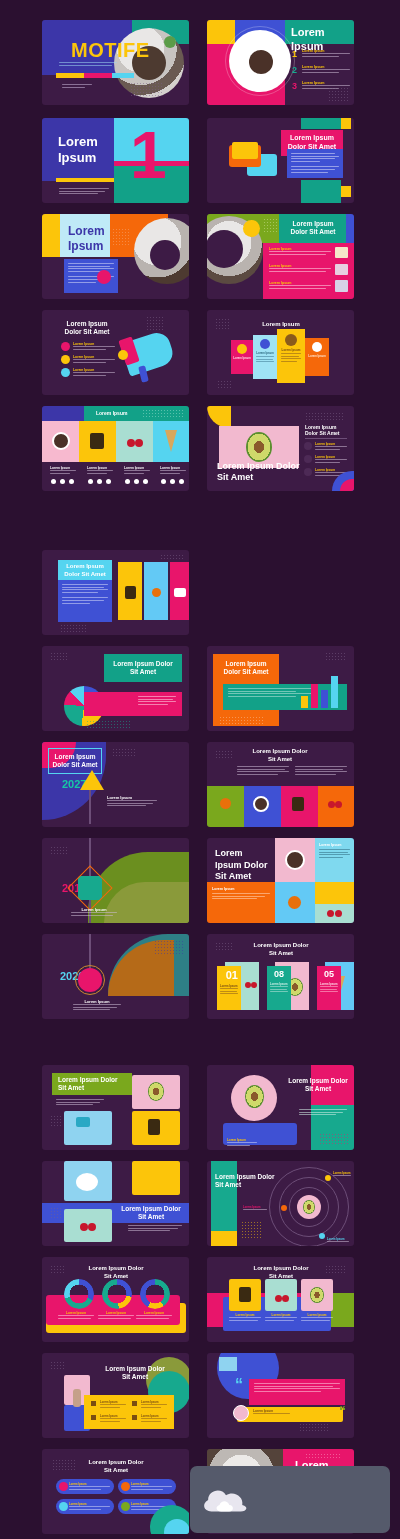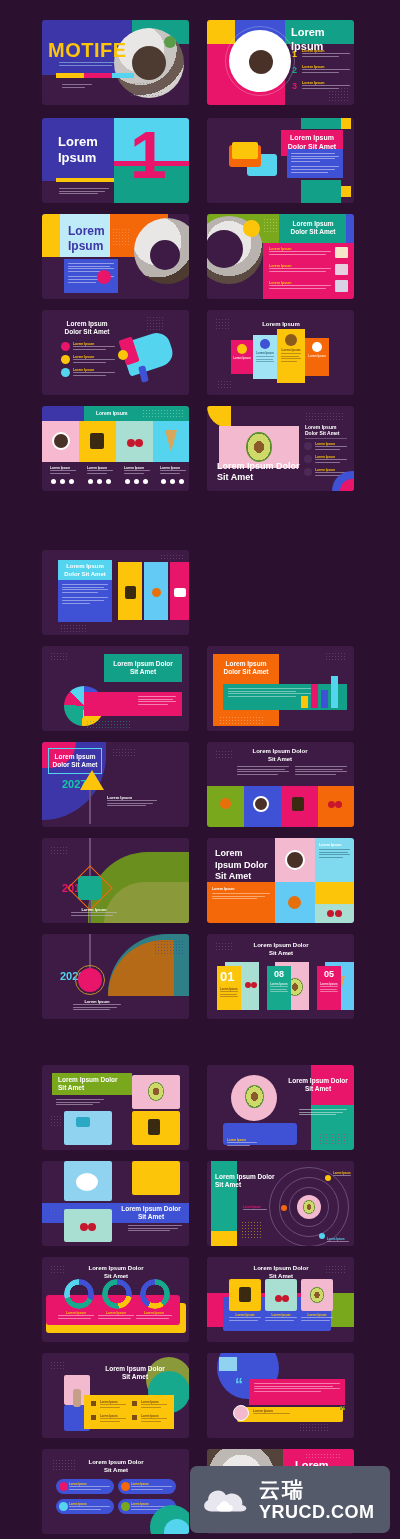--- a/index.html
+++ b/index.html
@@ -36,21 +36,21 @@
 <body>
 
 <div class="board">
 
 <div class="slide" style="left:42px;top:20px;width:147px;height:85px;">
   <div class="abs" style="left:0;top:0;width:90px;height:55px;background:#3c36a8;"></div>
   <div class="abs" style="left:90px;top:0;width:57px;height:24px;background:#12a188;"></div>
   <div class="abs photo circ" style="left:72px;top:8px;width:70px;height:70px;background:radial-gradient(circle at 38% 30%,#e9e7e6 0 36%,#c8c4c1 36% 55%,#6a5a52 55% 70%,#d4d0cd 70% 100%);"></div>
   <div class="abs circ" style="left:122px;top:16px;width:12px;height:12px;background:#5b9c48;"></div>
   <div class="abs circ" style="left:90px;top:26px;width:34px;height:34px;background:#4d3a30;"></div>
-  <div class="abs tt" style="left:6px;top:18px;font-size:20px;color:#fcc50a;letter-spacing:0.5px;">MOTIFE</div>
+  <div class="abs tt" style="left:29px;top:18px;font-size:20px;color:#fcc50a;letter-spacing:0.5px;">MOTIFE</div>
   <div class="abs" style="left:17px;top:42px;width:58px;color:#9fd6ef;">
     <i class="ln s1"></i>
         <i class="ln s2"></i>
   </div>
   <div class="abs" style="left:14px;top:53px;width:28px;height:5px;background:#fcc50a;"></div>
   <div class="abs" style="left:42px;top:53px;width:28px;height:5px;background:#e8156b;"></div>
   <div class="abs" style="left:70px;top:53px;width:22px;height:5px;background:#55d4f0;"></div>
   <div class="abs" style="left:20px;top:64px;width:30px;color:#cbb6d8;">
     <i class="ln s1"></i>
         <i class="ln s3"></i>
@@ -474,21 +474,21 @@
         <i class="ln s2"></i>
         <i class="ln s3"></i>
   </div>
   <div class="abs halftone" style="left:112px;top:6px;width:30px;height:14px;color:#3c36a8;"></div>
 </div>
 
 <div class="slide" style="left:207px;top:934px;width:147px;height:85px;">
   <div class="abs tt" style="left:44px;top:8px;width:60px;text-align:center;font-size:6px;">Lorem Ipsum Dolor Sit Amet</div>
   <div class="abs" style="left:18px;top:28px;width:34px;height:48px;background:#a9ded2;"></div>
   <div class="abs" style="left:10px;top:32px;width:24px;height:44px;background:#fcc50a;padding:3px;">
-    <span style="display:block;color:#fff;font-size:13px;font-weight:bold;text-align:left;">01</span>
+    <span style="display:block;color:#fff;font-size:11px;font-weight:bold;text-align:right;">01</span>
     <span style="display:block;color:#7a4d12;font-size:2.8px;font-weight:bold;margin-top:3px;">Lorem Ipsum</span>
     <span style="display:block;color:#8a5b1b;">
           <i class="ln s1"></i>
           <i class="ln s2"></i>
           <i class="ln s1"></i>
         </span>
   </div>
   <div class="abs circ" style="left:38px;top:48px;width:6px;height:6px;background:#c7172c;"></div>
   <div class="abs circ" style="left:44px;top:48px;width:6px;height:6px;background:#c7172c;"></div>
   <div class="abs" style="left:68px;top:28px;width:34px;height:48px;background:#f2b9cf;"></div>
@@ -762,19 +762,15 @@
   <div class="abs halftone" style="left:98px;top:4px;width:36px;height:6px;color:#ff9bc2;"></div>
 </div>
 
 <div class="wm">
   <span class="wm-cloud">
     <svg viewBox="0 0 64 44" width="52" height="36">
       <path d="M14 36 C4 36 2 26 10 22 C10 10 26 6 32 16 C42 10 54 18 52 28 C60 30 58 36 50 36 Z" fill="#e8e6ef"></path>
       <path d="M26 36 C20 36 18 30 24 28 C26 22 34 22 36 28 C42 28 42 36 36 36 Z" fill="#ffffff"></path>
     </svg>
   </span>
-  <span class="wm-txt">
-    <span class="wm-cn">云瑞</span>
-    <span class="wm-en">YRUCD.COM</span>
-  </span>
 </div>
 
 </div>
 
 </body></html>

